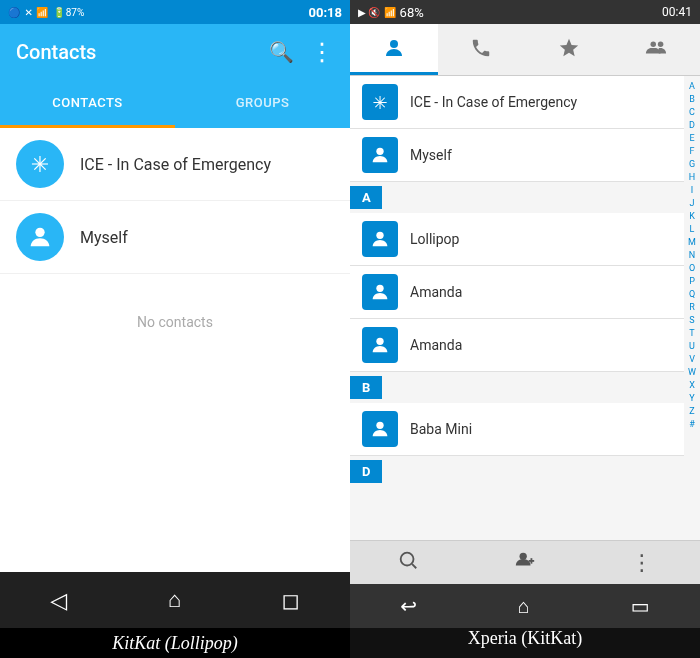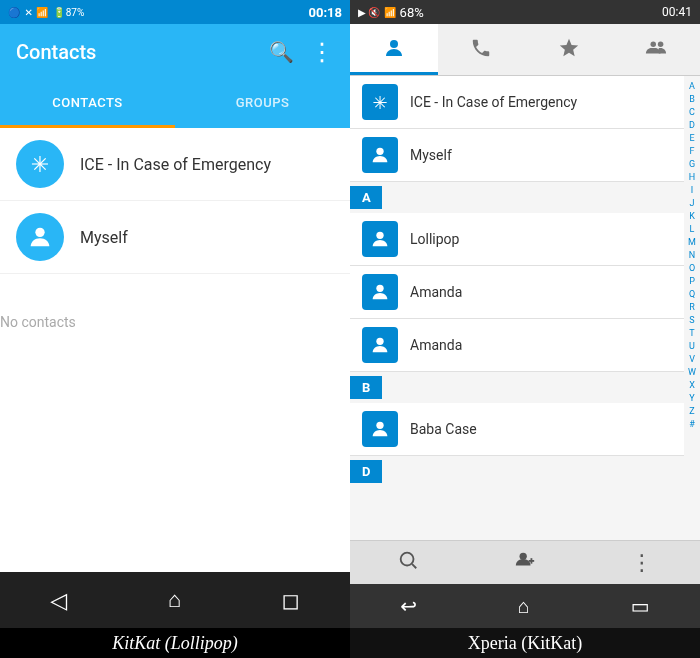--- a/index.html
+++ b/index.html
@@ -121,20 +121,21 @@
     .contact-avatar.ice {
       background: #29b6f6;
     }
 
     .contact-name {
       font-size: 16px;
       color: #333;
     }
 
     .no-contacts {
+      text-align: center;
       color: #aaa;
       font-size: 14px;
       padding: 40px 0;
     }
 
     .bottom-nav-left {
       height: 56px;
       background: #212121;
       display: flex;
       align-items: center;
@@ -309,21 +310,21 @@
       background: #333;
       display: flex;
       align-items: center;
       justify-content: space-around;
     }
 
     .phone-label-right {
       height: 30px;
       background: #111;
       display: flex;
-      align-items: center;
+      align-items: flex-start;
       justify-content: center;
     }
 
     
     .person-icon-svg {
       width: 28px;
       height: 28px;
     }
 
     .person-icon-small {
@@ -500,21 +501,21 @@
       </div>
 
 
       <div class="kitkat-contact-item">
         <div class="kitkat-avatar">
           <svg class="person-icon-small" viewBox="0 0 24 24" fill="white">
             <circle cx="12" cy="8" r="4"></circle>
             <path d="M4 20c0-4 3.6-7 8-7s8 3 8 7H4z"></path>
           </svg>
         </div>
-        <span class="kitkat-contact-name">Baba Case</span>
+        <span class="kitkat-contact-name">Baba Mini</span>
       </div>
 
       <div class="section-header-row">
         <div class="section-header">D</div>
       </div>
     </div>
 
     <div class="alphabet-sidebar">
       <span class="alpha-letter">A</span>
       <span class="alpha-letter">B</span>

